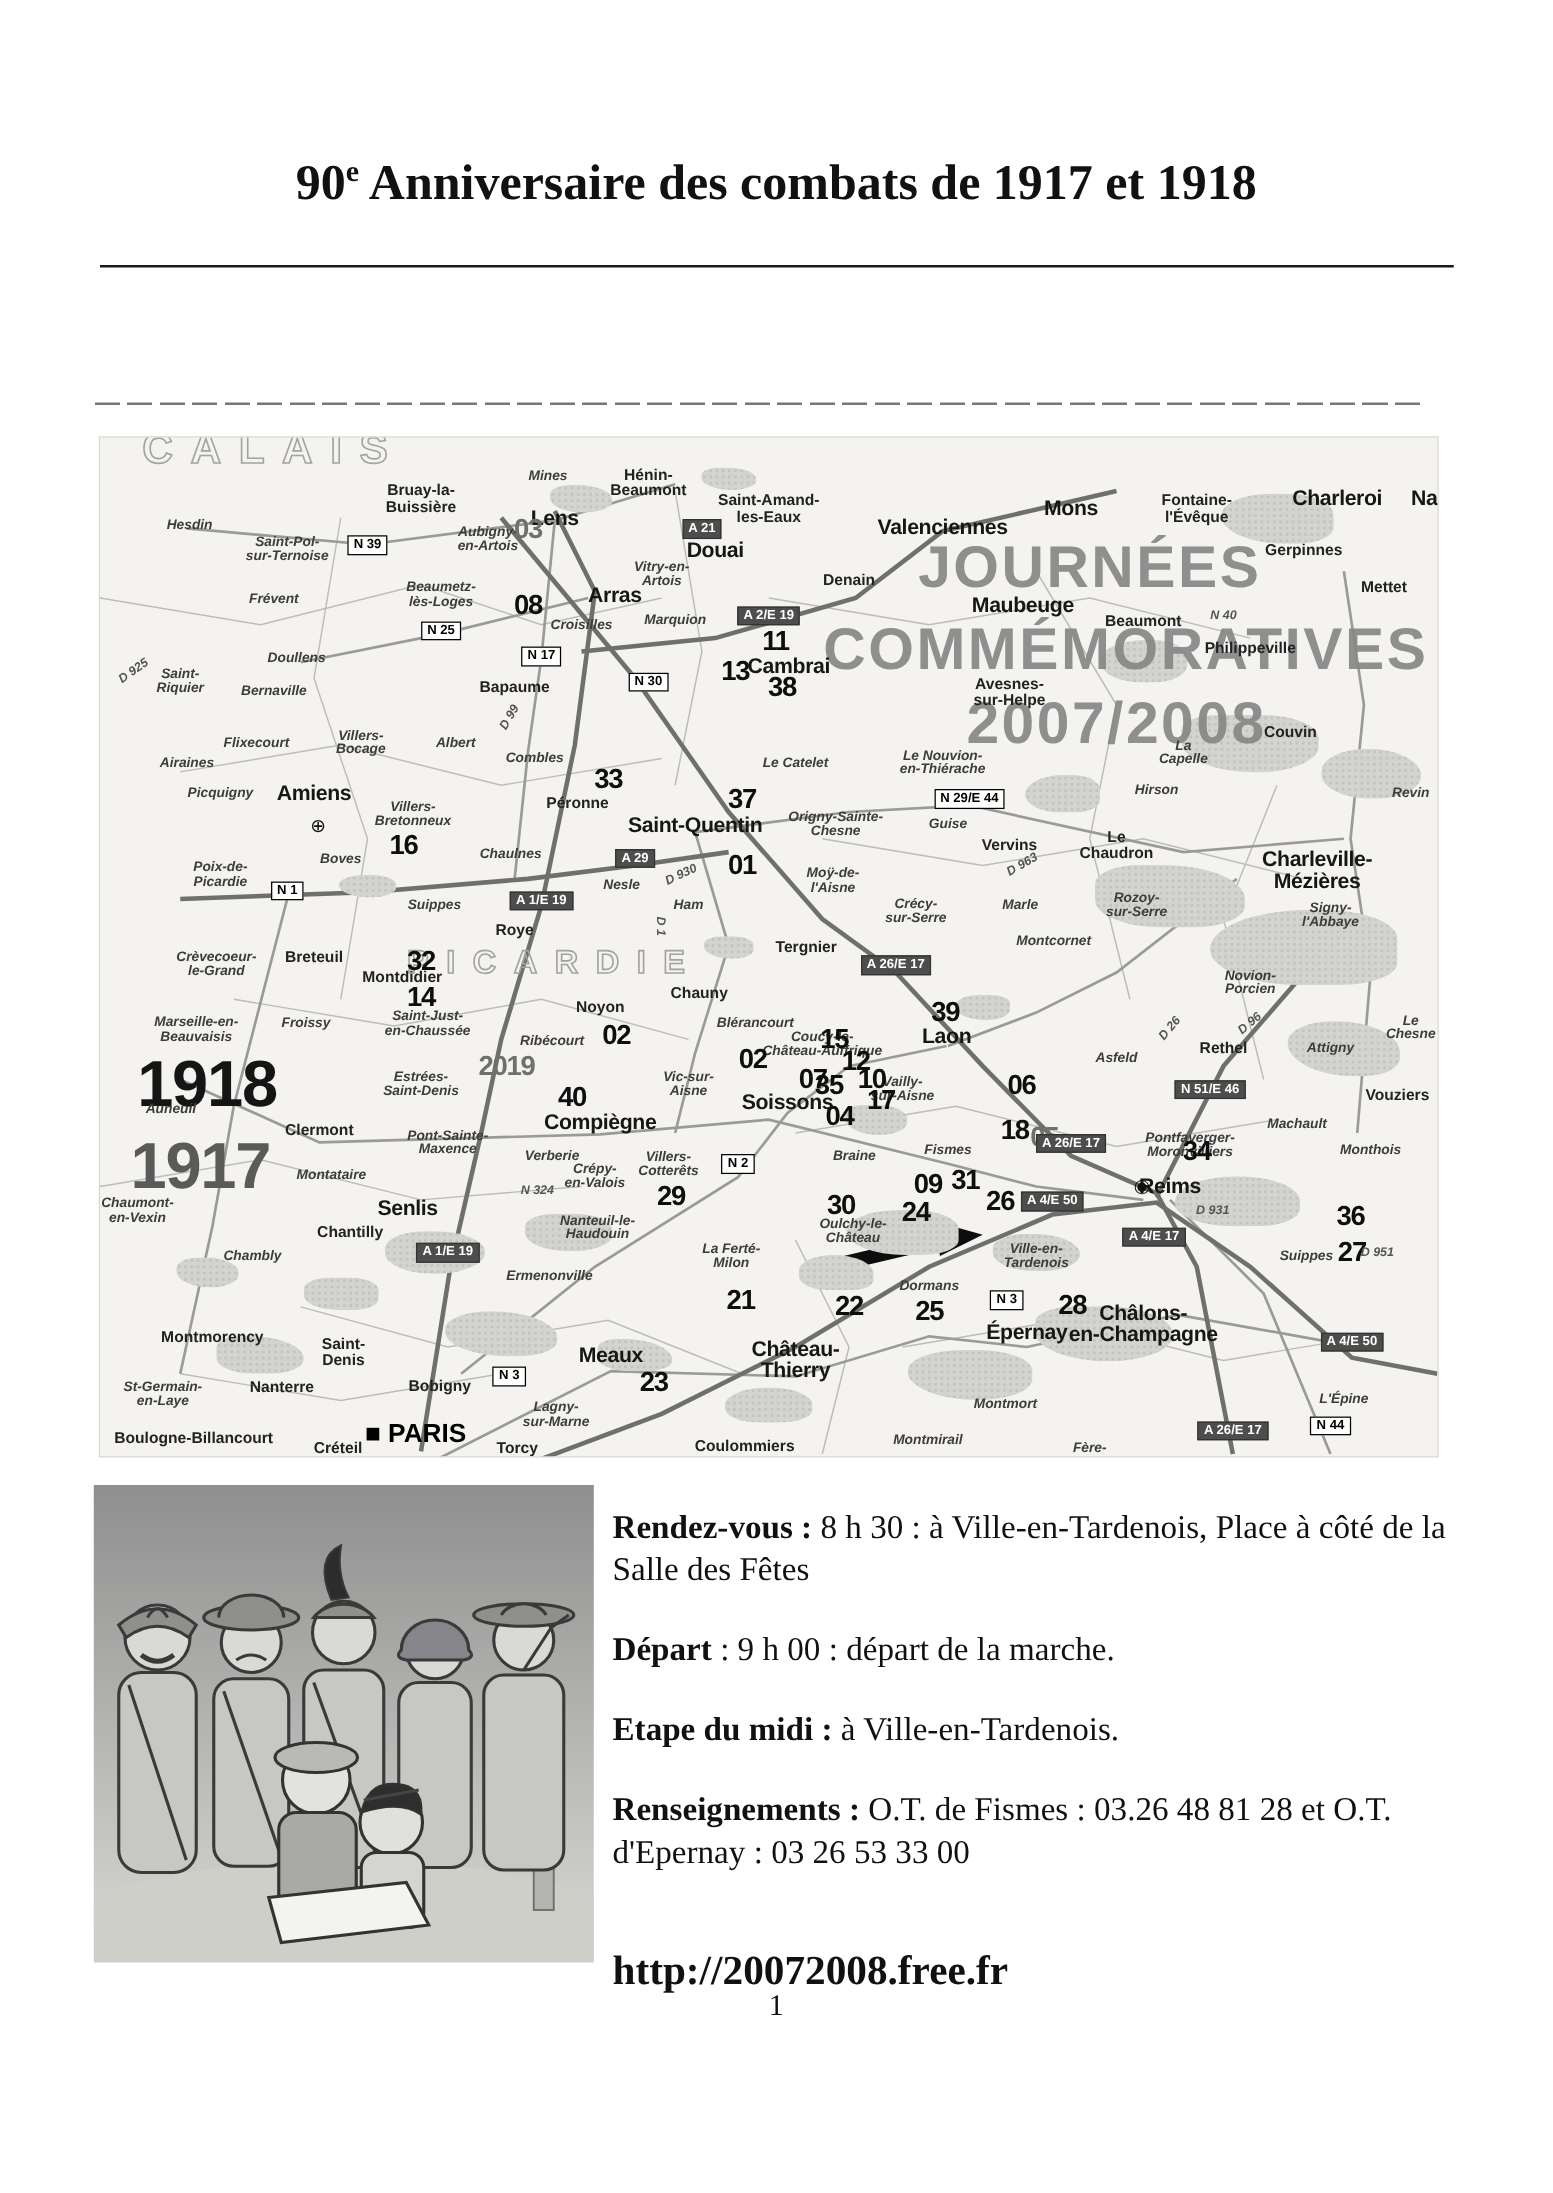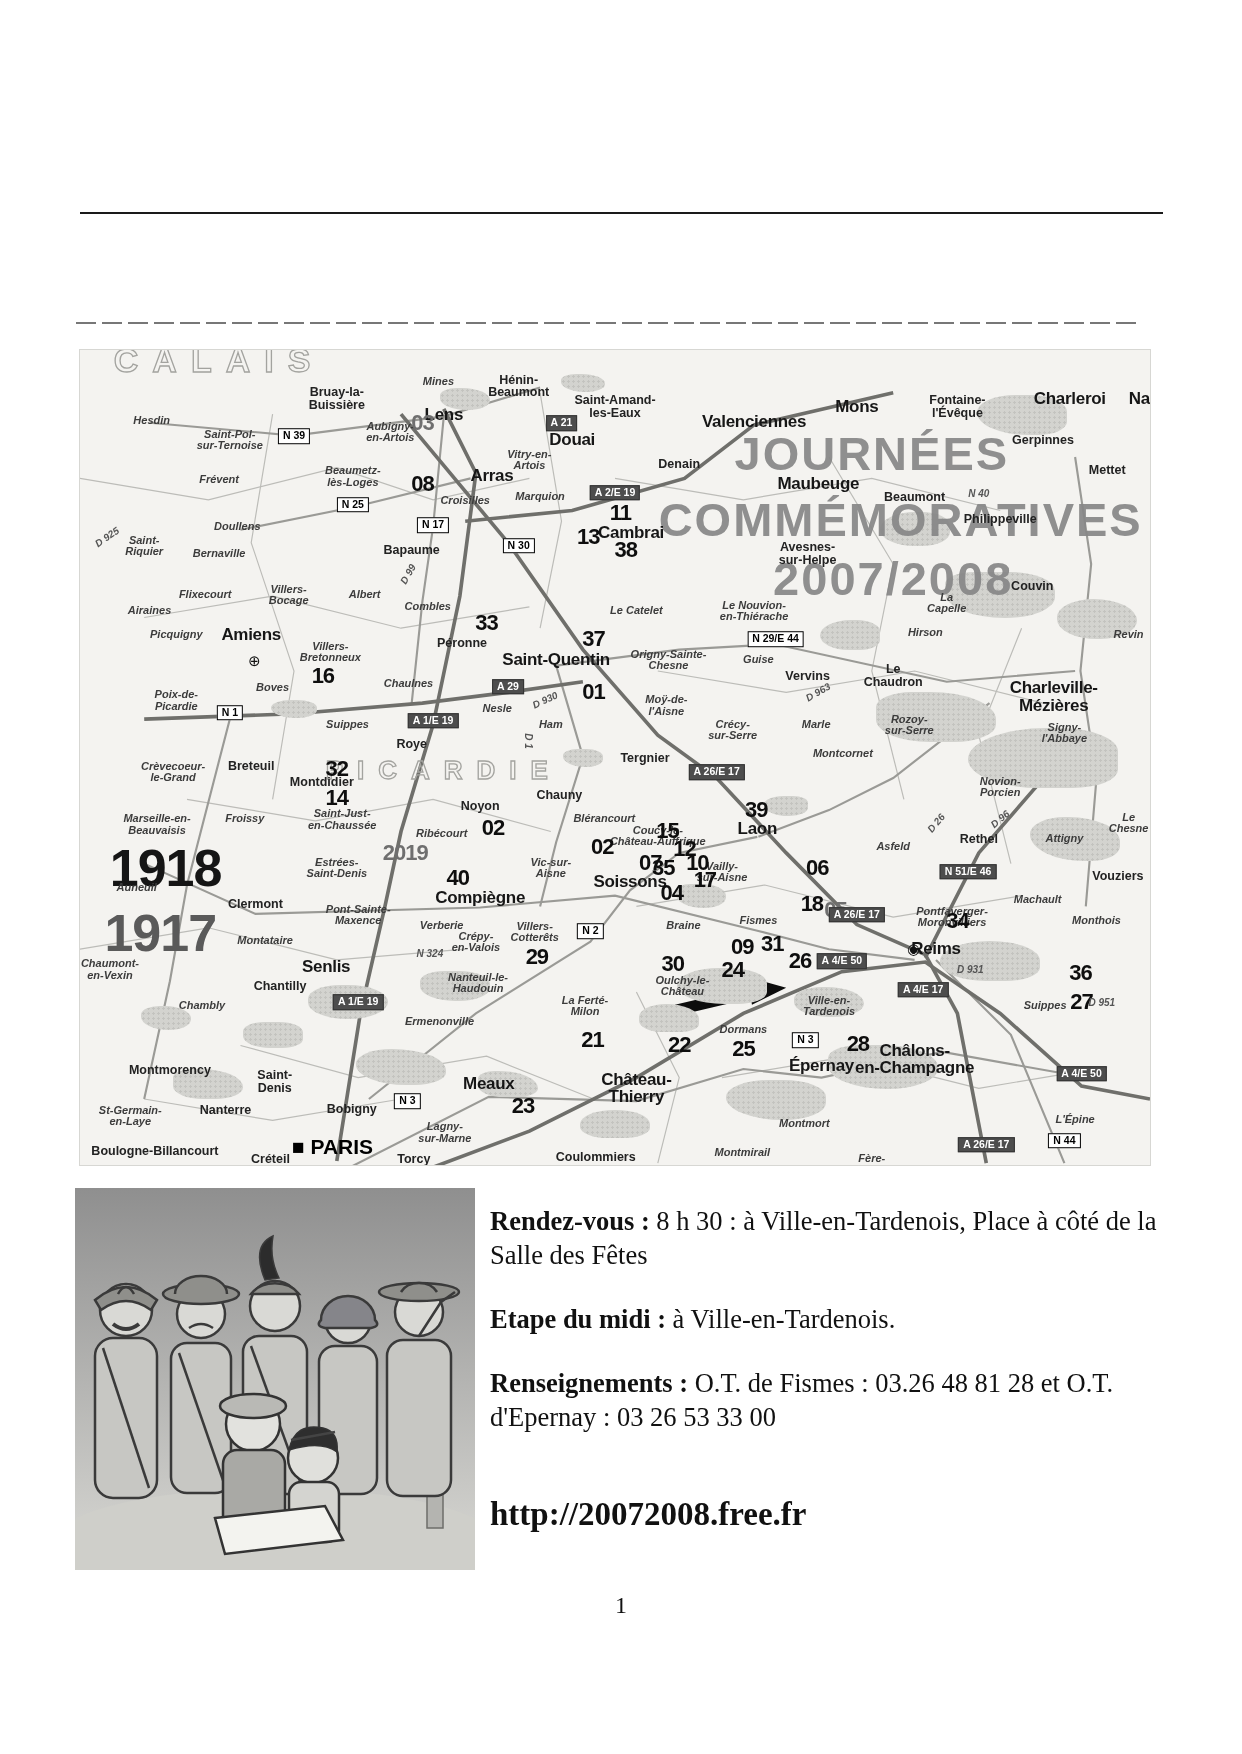--- a/index.html
+++ b/index.html
@@ -54,20 +54,21 @@
   #info .lead{font-weight:bold;}
   #url{margin-top:58px;font-size:33px;font-weight:bold;}
   #pagenum{position:absolute;left:0;top:1592px;width:1242px;text-align:center;font-size:24px;}
 </style>
 </head>
 <body>
 
 <div id="page">
 
 
+  <div id="subtitle"><span>90</span><sup>e</sup><span> Anniversaire des combats de 1917 et 1918</span></div>
 
   <div id="rule1"></div>
 
 
   <div id="rule2"></div>
 
   <div id="map">
     <svg class="roads" viewBox="0 0 1000 775" preserveAspectRatio="none">
 
       <g stroke="#bcbcb8" stroke-width="1.1" fill="none">
@@ -465,19 +466,20 @@
         <path d="M214,262 q6,-28 34,-22 q16,4 14,24 q-16,-12 -48,-2 z" fill="#2e2e2e" stroke-width="1.5"></path>
         <path d="M216,252 l44,-8" stroke="#444"></path>
         <rect x="214" y="294" width="50" height="60" rx="12" fill="#d4d4d0"></rect>
         <polygon points="140,330 250,318 268,352 150,366" fill="#f3f3ef"></polygon>
       </g>
     </svg>
   </div>
 
   <div id="info">
     <p><span class="lead">Rendez-vous :</span><span> 8 h 30 : à Ville-en-Tardenois, Place à côté de la Salle des Fêtes</span></p>
+    <p><span class="lead">Départ</span><span> : 9 h 00 : départ de la marche.</span></p>
     <p><span class="lead">Etape du midi :</span><span> à Ville-en-Tardenois.</span></p>
     <p><span class="lead">Renseignements :</span><span> O.T. de Fismes : 03.26 48 81 28 et O.T. d'Epernay : 03 26 53 33 00</span></p>
     <div id="url">http://20072008.free.fr</div>
   </div>
 
   <div id="pagenum">1</div>
 </div>
 
 </body></html>

